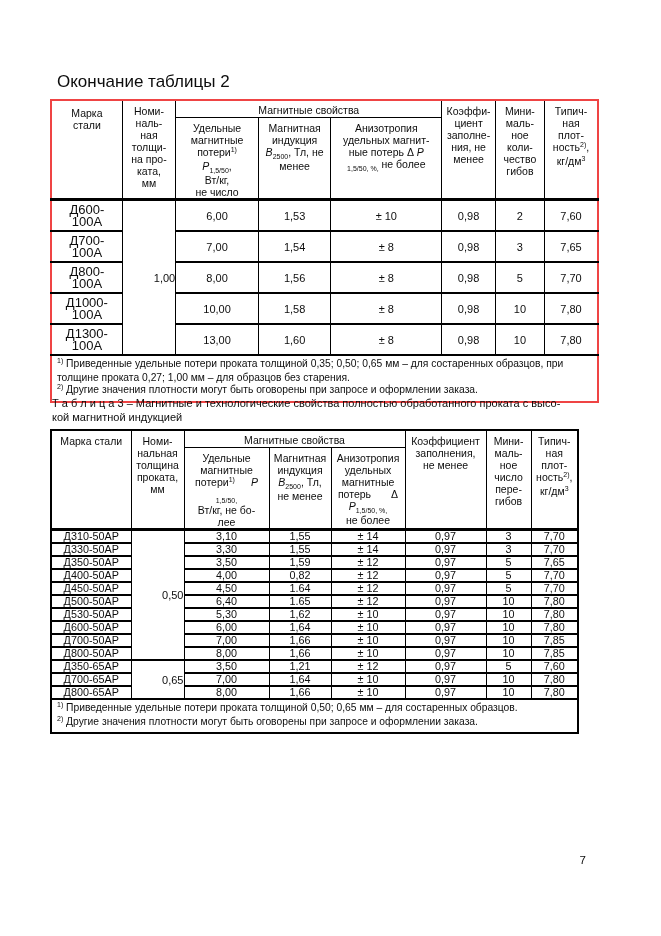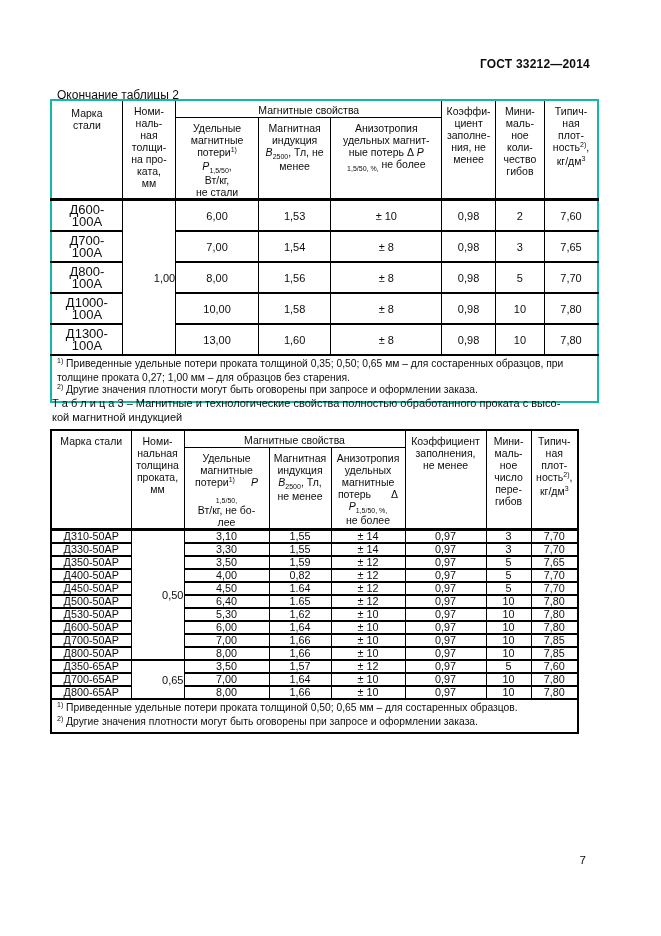--- a/index.html
+++ b/index.html
@@ -4,26 +4,26 @@
 <style>
   html,body{margin:0;padding:0;background:#e8e8e8;}
   .page{
     position:relative;width:661px;height:936px;background:#ffffff;
     font-family:"Liberation Sans", sans-serif;color:#0d0d0d;overflow:hidden;
     margin:0 auto;box-shadow:0 0 4px rgba(0,0,0,.3);
   }
   .pl{white-space:pre-line;}
   .gost{position:absolute;top:57px;left:50px;width:540px;text-align:right;
         font-size:12px;font-weight:bold;letter-spacing:.2px;}
-  .cap2{position:absolute;top:88px;left:57px;font-size:12px;}
+  .cap2{position:absolute;top:72px;left:57px;font-size:17px;}
   .cap3{position:absolute;top:397px;left:52px;width:528px;font-size:11px;line-height:13.5px;}
   .pagenum{position:absolute;top:854px;left:50px;width:536px;text-align:right;font-size:11.5px;}
 
   table{border-collapse:collapse;table-layout:fixed;background:#fff;}
-  #t2{position:absolute;top:99px;left:50px;width:549px;border:2px solid #14b8a6;}
+  #t2{position:absolute;top:99px;left:50px;width:549px;border:2px solid #ef4444;}
   #t3{position:absolute;top:429px;left:50px;width:527px;border:2px solid #000;}
   th,td{border:1px solid #000;padding:0;text-align:center;vertical-align:middle;}
   th{font-weight:normal;font-size:10.5px;line-height:12px;vertical-align:top;padding-top:4px;}
   .magband{height:15px;padding-top:1px;vertical-align:middle;}
   #t2 .subhdr th{height:73px;}
   #t3 .subhdr th{height:56px;}
   #t2 td.dcell{height:29px;font-size:11px;}
   #t2 td.gradecell{font-size:13px;line-height:12px;}
   #t3 td.dcell,#t3 td.gradecell{height:11px;font-size:10.8px;line-height:11px;}
   tr.dr td{border-top:2px solid #000;}
@@ -37,21 +37,20 @@
   i{font-style:italic;}
   .gp{margin-left:16px;}
   .gp2{margin-left:20px;}
   .capword{letter-spacing:0;}
 </style>
 </head>
 <body>
 
 <div class="page">
 
-  <div class="gost">ГОСТ 33212—2014</div>
 
   <div class="cap2">Окончание таблицы 2</div>
 
   <table id="t2">
     <colgroup>
       <col style="width:68px">
         <col style="width:51px">
         <col style="width:79px">
       <col style="width:69px">
         <col style="width:106px">
@@ -90,21 +89,21 @@
         <span>кг/дм</span><sup>3</sup>
       </th>
     </tr>
     <tr class="subhdr">
       <th>
         <span class="pl">Удельные
 магнитные
 потери</span><sup>1)</sup><br>
         <i>P</i><sub>1,5/50</sub><span>,</span><br>
         <span class="pl">Вт/кг,
-не стали</span>
+не число</span>
       </th>
       <th>
         <span class="pl">Магнитная
 индукция</span><br>
         <i>B</i><sub>2500</sub><span>, Тл, не</span><br>
         <span>менее</span>
       </th>
       <th>
         <span class="pl">Анизотропия
 удельных магнит-
@@ -329,21 +328,21 @@
       <td class="dcell">1,66</td>
       <td class="dcell">± 10</td>
       <td class="dcell">0,97</td>
       <td class="dcell">10</td>
       <td class="dcell">7,85</td>
     </tr>
     <tr class="dr">
       <td class="gradecell">Д350-65АР</td>
       <td class="thickcell" rowspan="3">0,65</td>
       <td class="dcell">3,50</td>
-      <td class="dcell">1,57</td>
+      <td class="dcell">1,21</td>
       <td class="dcell">± 12</td>
       <td class="dcell">0,97</td>
       <td class="dcell">5</td>
       <td class="dcell">7,60</td>
     </tr>
     <tr class="dr">
       <td class="gradecell">Д700-65АР</td>
       <td class="dcell">7,00</td>
       <td class="dcell">1,64</td>
       <td class="dcell">± 10</td>

